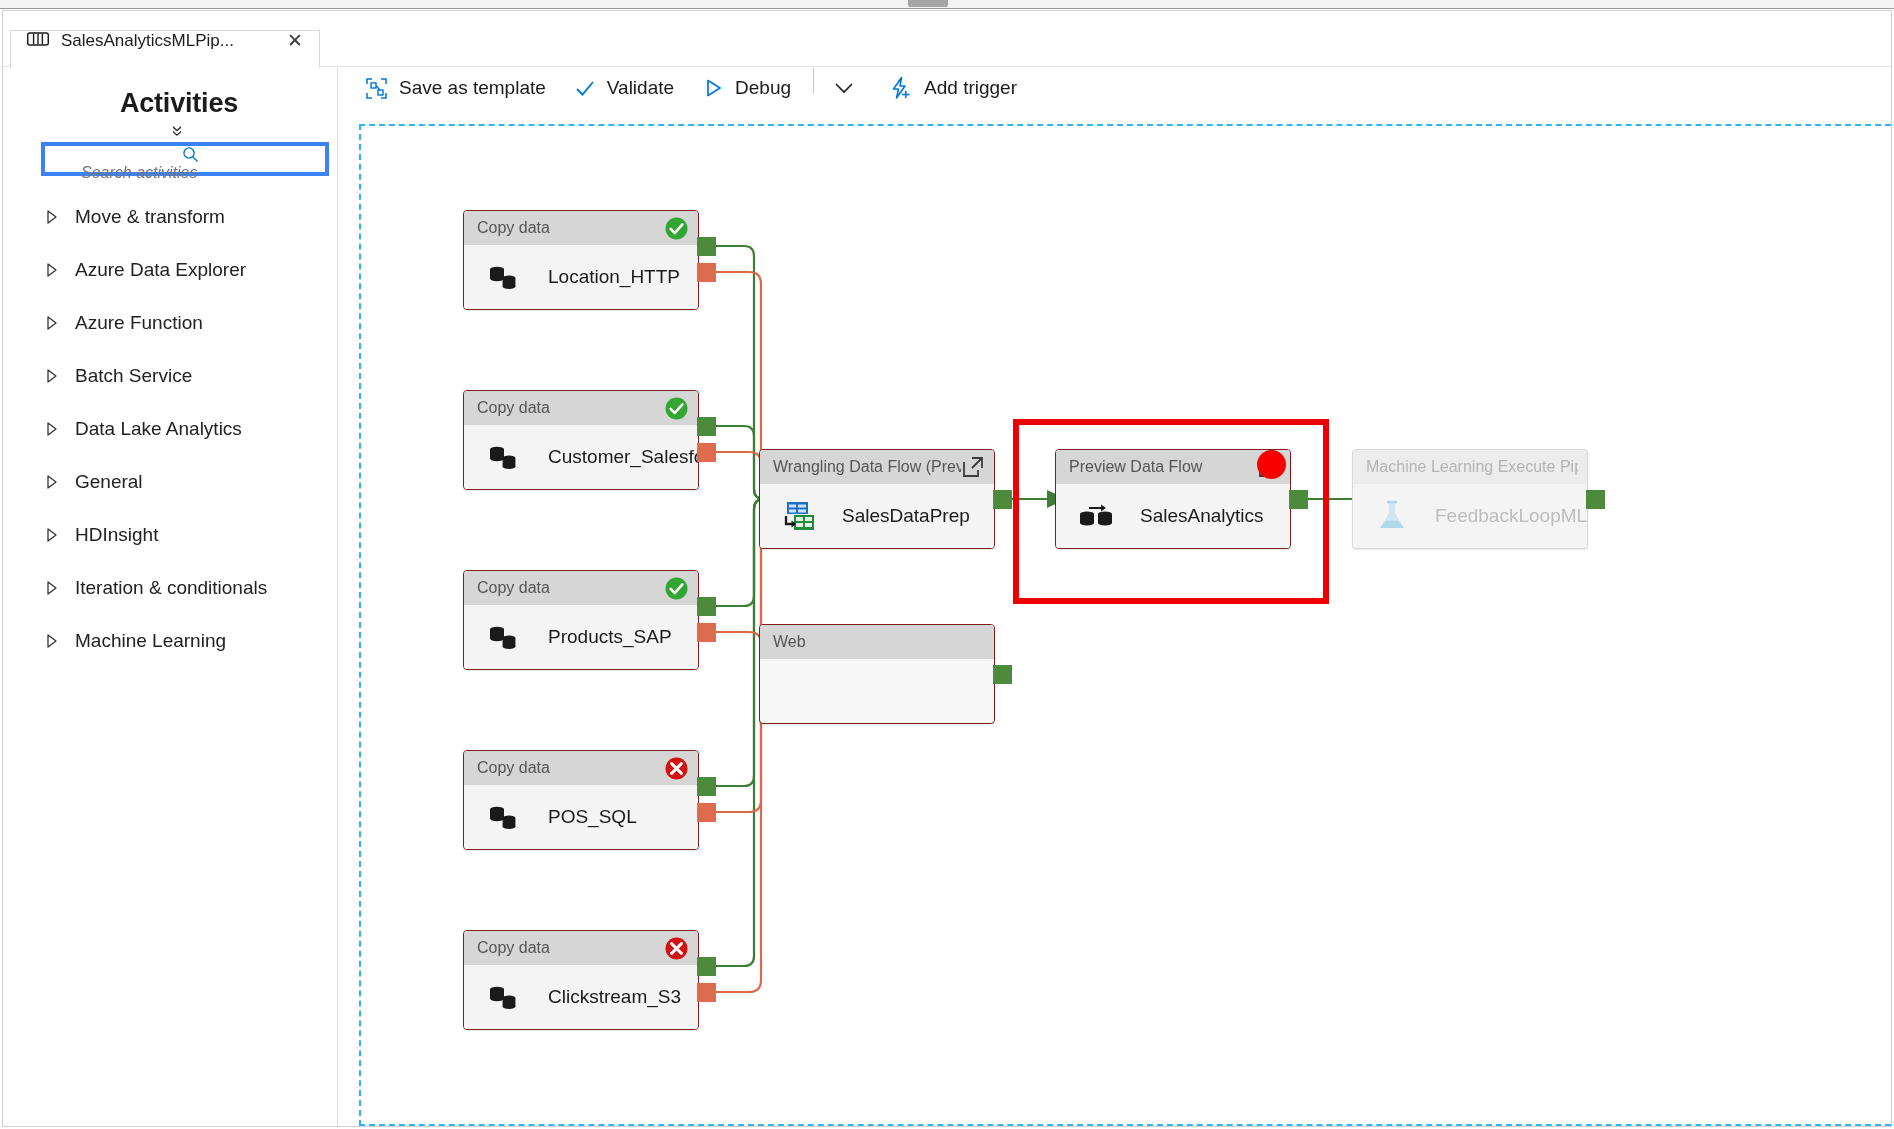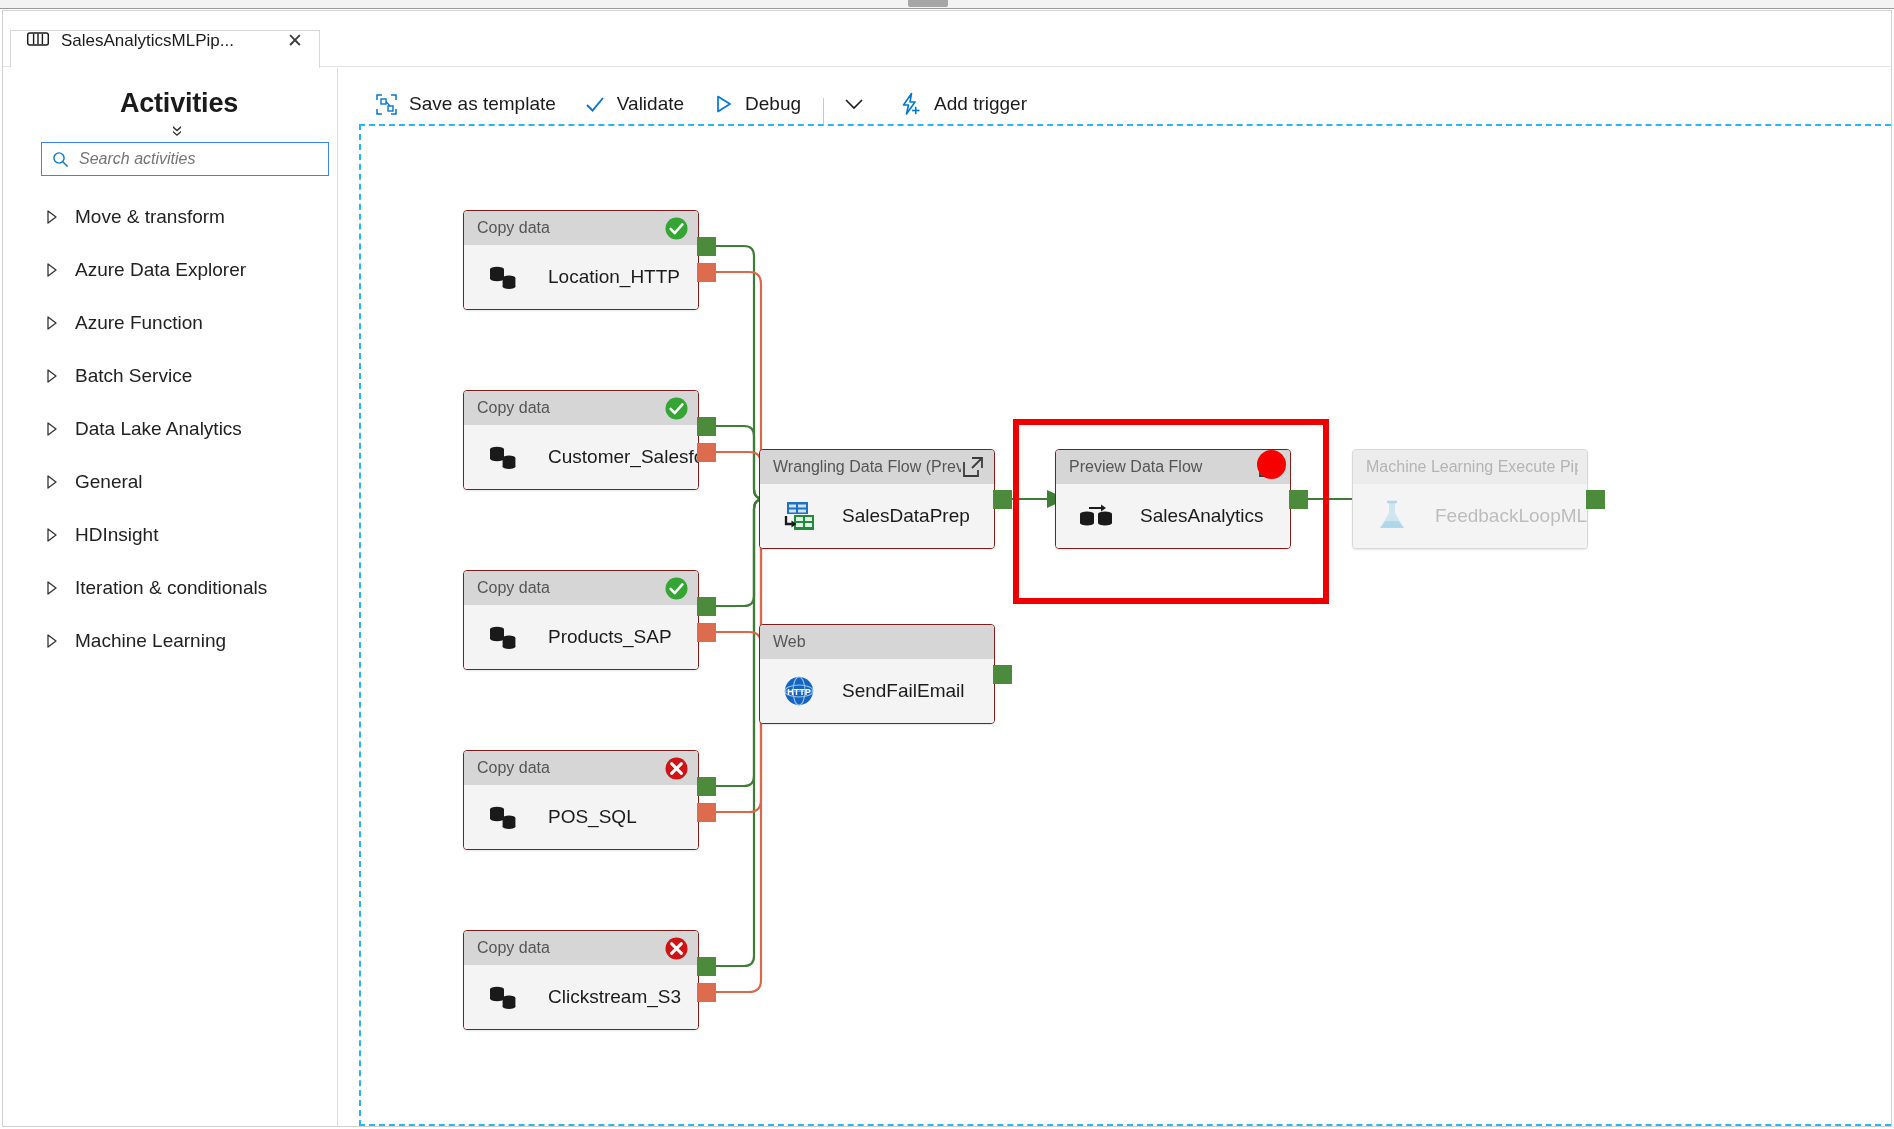--- a/index.html
+++ b/index.html
@@ -85,24 +85,25 @@
     flex: 1 1 auto;
   }
   .hdr-btn {
     color: #333; font-size: 20px; line-height: 1;
     padding: 2px 6px; cursor: pointer; user-select: none;
   }
 
   .search-wrap {
     position: absolute; left: 38px; top: 74px;
     width: 288px; height: 34px;
-    border: 1px solid #3b82f6;
+    border: 4px solid #3b82f6;
     background: #ffffff;
     display: flex; align-items: center;
     padding-left: 10px;
+    flex-direction: column;
   }
   .search-icon { width: 17px; height: 17px; flex: 0 0 auto; }
   .search-input {
     border: 0; outline: 0; background: transparent;
     font-family: "Liberation Sans", sans-serif;
     font-size: 16px; font-style: italic; color: #6a6a6a;
     margin-left: 8px; width: 230px;
   }
   .search-input::placeholder { color: #757575; font-style: italic; }
 
@@ -112,22 +113,22 @@
     padding-left: 42px; cursor: pointer;
   }
   .cat-chevron { width: 14px; height: 16px; flex: 0 0 auto; margin-right: 16px; }
   .cat-label { font-size: 19px; color: #222; white-space: nowrap; }
 
   
   .cmdbar {
     position: absolute; left: 339px; top: 68px;
     width: 1552px; height: 56px;
     background: #ffffff;
-    display: flex; align-items: flex-end;
-    padding-left: 22px; gap: 0;
+    display: flex; align-items: flex-start;
+    padding-left: 12px; gap: 0;
   }
   .cmd {
     display: flex; align-items: center; gap: 11px;
     height: 40px; padding: 0 14px;
     cursor: pointer; white-space: nowrap;
   }
   .cmd-label { font-size: 19px; color: #1b1b1b; }
   .cmd-icon { flex: 0 0 auto; display: block; }
   .cmd-sep {
     width: 1px; height: 26px; background: #c8c8c8; margin: 0 8px;
@@ -519,30 +520,20 @@
               <polygon points="9.5,21.5 14.5,25 9.5,28.5" fill="#1a1a1a"></polygon>
             </svg>
             <span class="node-title">SalesDataPrep</span>
           </div>
         </div>
         <div class="port success" style="left: 654px; top: 366px;"></div>
         <div class="node" style="left: 420px; top: 500px; width: 236px; height: 100px;">
           <div class="node-head">
             <span class="node-head-title">Web</span>
           </div>
-          <div class="node-body">
-            <svg class="node-glyph" width="34" height="34" viewBox="0 0 34 34">
-              <circle cx="17" cy="17" r="14" fill="#1565c0"></circle>
-              <ellipse cx="17" cy="17" rx="14" ry="6" fill="none" stroke="#8fc2ee" stroke-width="1.2"></ellipse>
-              <ellipse cx="17" cy="17" rx="6" ry="14" fill="none" stroke="#8fc2ee" stroke-width="1.2"></ellipse>
-              <line x1="3" y1="17" x2="31" y2="17" stroke="#8fc2ee" stroke-width="1.2"></line>
-              <text x="17" y="20.5" font-family="Liberation Sans, sans-serif" font-size="9" font-weight="bold" fill="#ffffff" text-anchor="middle">HTTP</text>
-            </svg>
-            <span class="node-title">SendFailEmail</span>
-          </div>
         </div>
         <div class="port success" style="left: 654px; top: 541px;"></div>
         <div class="node" style="left: 716px; top: 325px; width: 236px; height: 100px;">
           <div class="node-head">
             <span class="node-head-title">Preview Data Flow</span>
             <svg class="head-badge" width="24" height="24" viewBox="0 0 24 24">
               <path d="M3 7 v14 h14 v-6" fill="none" stroke="#3b3b3b" stroke-width="1.8"></path>
               <polyline points="11,3 21,3 21,13" fill="none" stroke="#3b3b3b" stroke-width="1.8"></polyline>
               <line x1="21" y1="3" x2="11" y2="13" stroke="#3b3b3b" stroke-width="1.8"></line>
             </svg>

